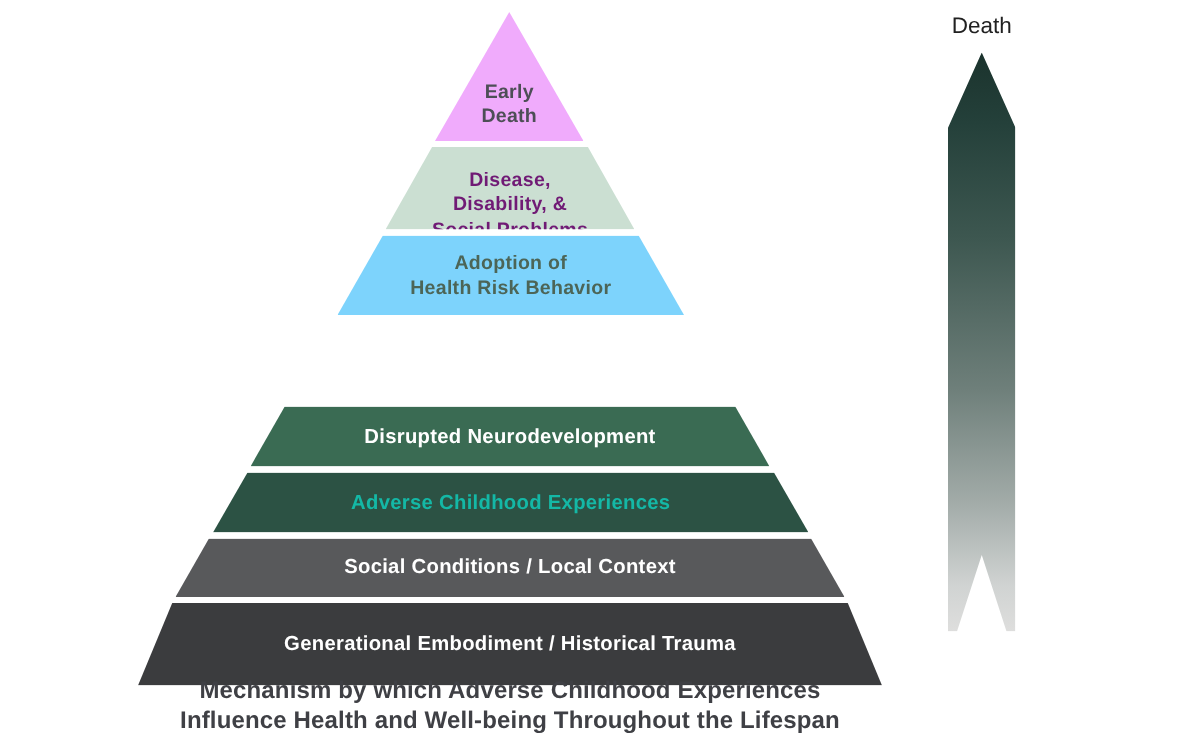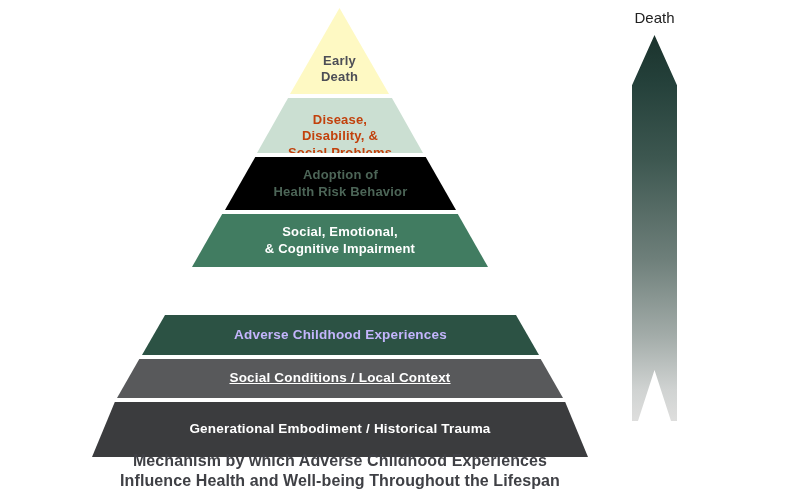--- a/index.html
+++ b/index.html
@@ -93,48 +93,47 @@
     letter-spacing: 0.1px;
   }
 </style>
 </head>
 <body>
 
 <div class="stage">
 
   <div class="pyramid">
 
-    <div class="band b1" style="background: #fef9c3;">
+    <div class="band b1" style="background: #f0abfc;">
       <span class="band-label" style="color: rgb(77, 78, 86);">Early
 Death</span>
     </div>
 
     <div class="band b2" style="background: rgb(203, 223, 210);">
-      <span class="band-label" style="color: #c2410c; margin-top: 22px;">Disease,
+      <span class="band-label" style="color: #701a75; margin-top: 22px;">Disease,
 Disability, &amp;
 Social Problems</span>
     </div>
 
-    <div class="band b3" style="background: #000000; text-decoration: underline;">
+    <div class="band b3" style="background: #7dd3fc;">
       <span class="band-label" style="color: rgb(76, 101, 87);">Adoption of
 Health Risk Behavior</span>
     </div>
 
-    <div class="band b4" style="background: rgb(65, 124, 97);">
-      <span class="band-label" style="color: rgb(255, 255, 255);">Social, Emotional,
-&amp; Cognitive Impairment</span>
+
+    <div class="band b5" style="background: rgb(58, 107, 83);">
+      <span class="band-label" style="color: rgb(255, 255, 255);">Disrupted Neurodevelopment</span>
     </div>
 
-
     <div class="band b6" style="background: rgb(44, 82, 68);">
-      <span class="band-label" style="color: #c4b5fd;">Adverse Childhood Experiences</span>
+      <span class="band-label" style="color: #14b8a6;">Adverse Childhood Experiences</span>
     </div>
 
     <div class="band b7" style="background: rgb(88, 89, 91);">
-      <span class="band-label" style="color: rgb(255, 255, 255); text-decoration: underline;">Social Conditions / Local Context</span>
+      <span class="band-label" style="color: rgb(255, 255, 255);">Social Conditions / Local Context</span>
     </div>
 
     <div class="band b8" style="background: rgb(59, 60, 62);">
       <span class="band-label" style="color: rgb(255, 255, 255);">Generational Embodiment / Historical Trauma</span>
     </div>
 
   </div>
 
   <div class="arrow-col">
     <div class="arrow-label death">Death</div>

